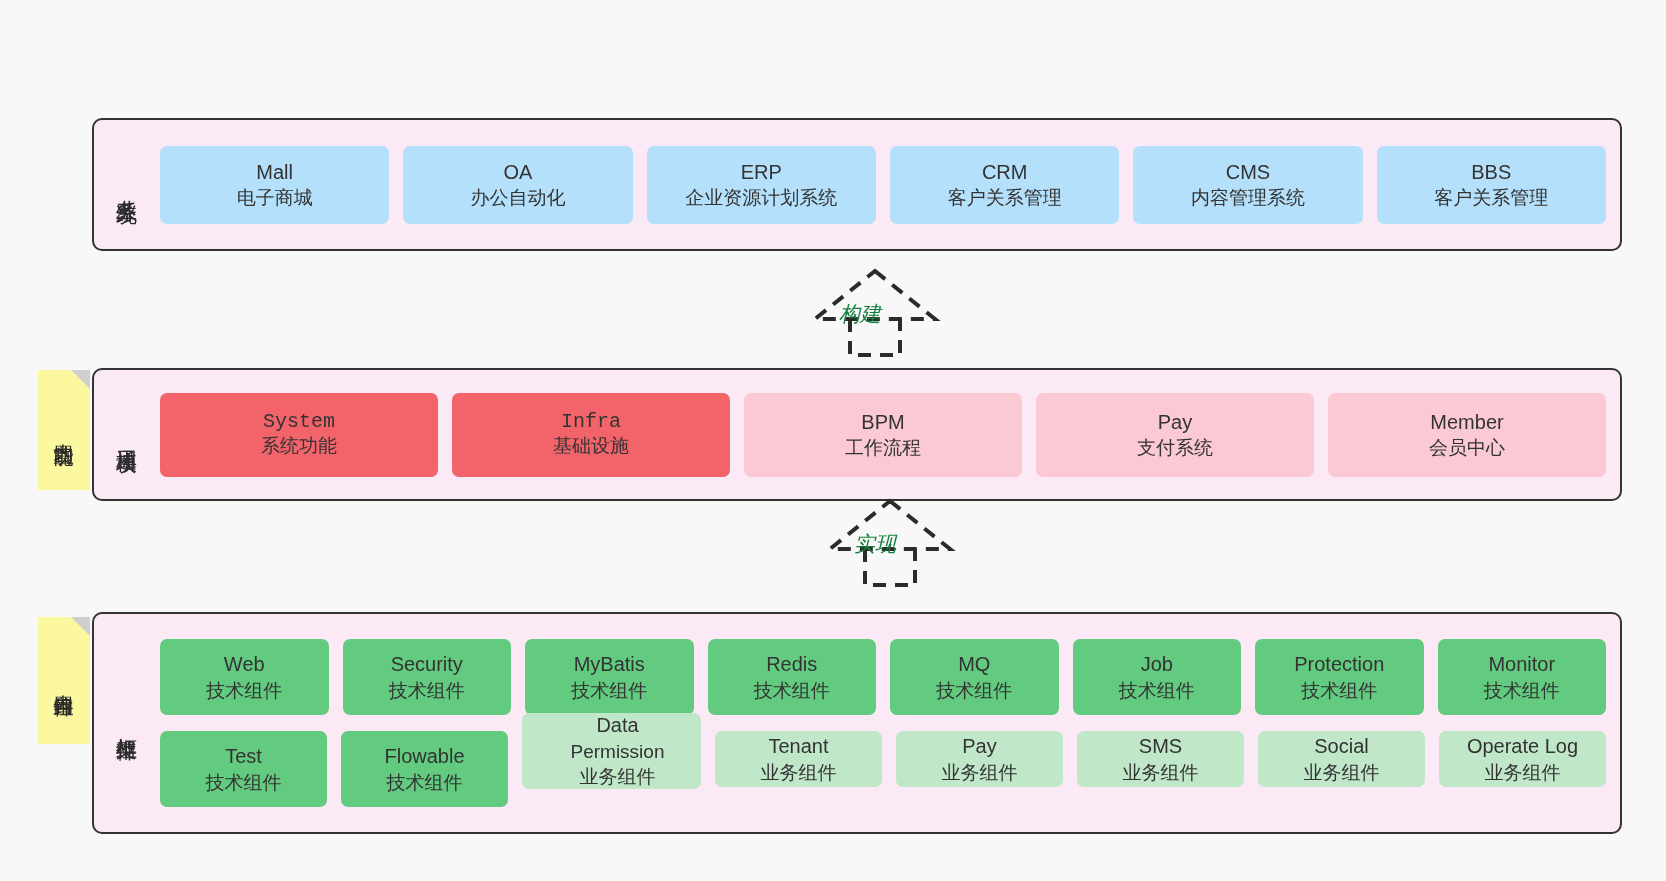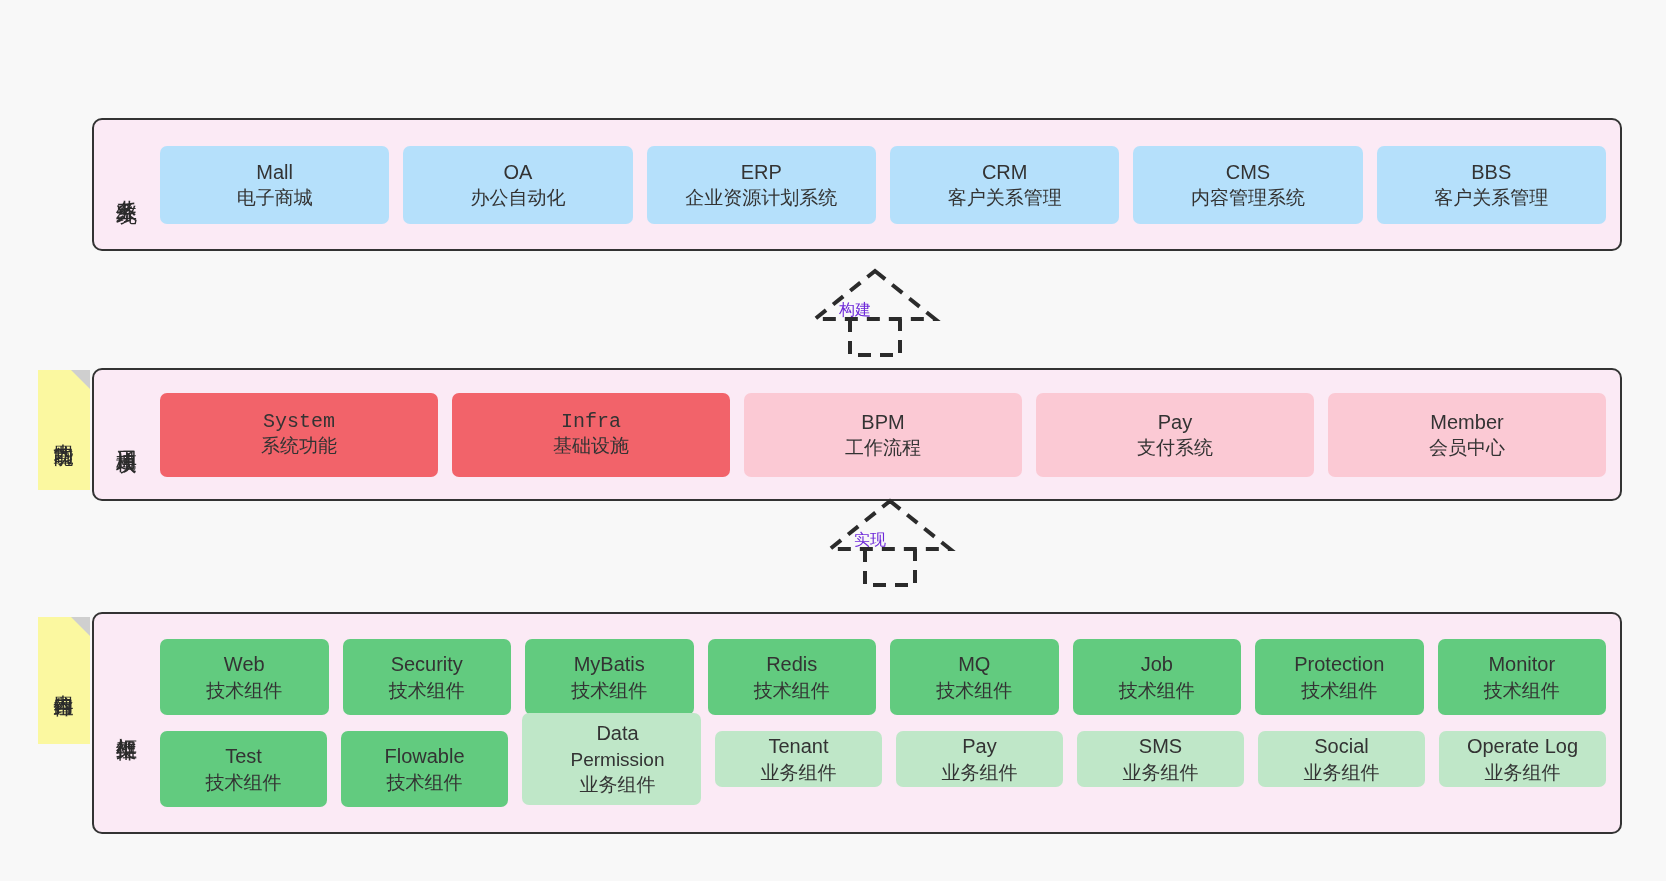--- a/index.html
+++ b/index.html
@@ -85,21 +85,21 @@
   }
   .card .l1 { font-size: 20px; }
   .card .l2 { font-size: 19px; }
   .card .l3 { font-size: 19px; }
 
   .card.blue    { background: #b5e0fb; height: 78px; }
   .card.red     { background: #f2636a; height: 84px; font-family: Liberation Mono, monospace; }
   .card.pink    { background: #fbc9d4; height: 84px; }
   .card.green   { background: #62cb7f; height: 76px; }
   .card.lgreen  { background: #bfe7c8; height: 56px; }
-  .card.tall    { height: 92px; margin-top: -18px; padding-left: 16px; }
+  .card.tall    { height: 76px; margin-top: -18px; padding-left: 16px; }
 
   
   .note {
     position: absolute;
     box-sizing: border-box;
     background: #fbf8a0;
     width: 52px;
     display: flex;
     align-items: center;
     justify-content: center;
@@ -119,24 +119,25 @@
     border-left: 19px solid transparent;
     border-top: 19px solid #cfcfcf;
   }
 
   
   .connector {
     position: absolute;
   }
   .connector .conn-label {
     position: absolute;
-    font-size: 16px;
-    color: #6d28d9;
+    font-size: 21px;
+    color: #15803d;
     background: transparent;
     white-space: nowrap;
+    font-style: italic;
   }
 </style>
 </head>
 <body>
 
 <div id="stage">
 
   <div class="layer" id="layer-0" style="left:92px; top:118px; width:1530px; height:133px;">
     <div class="layer-title">业务系统</div>
     <div class="cards">

